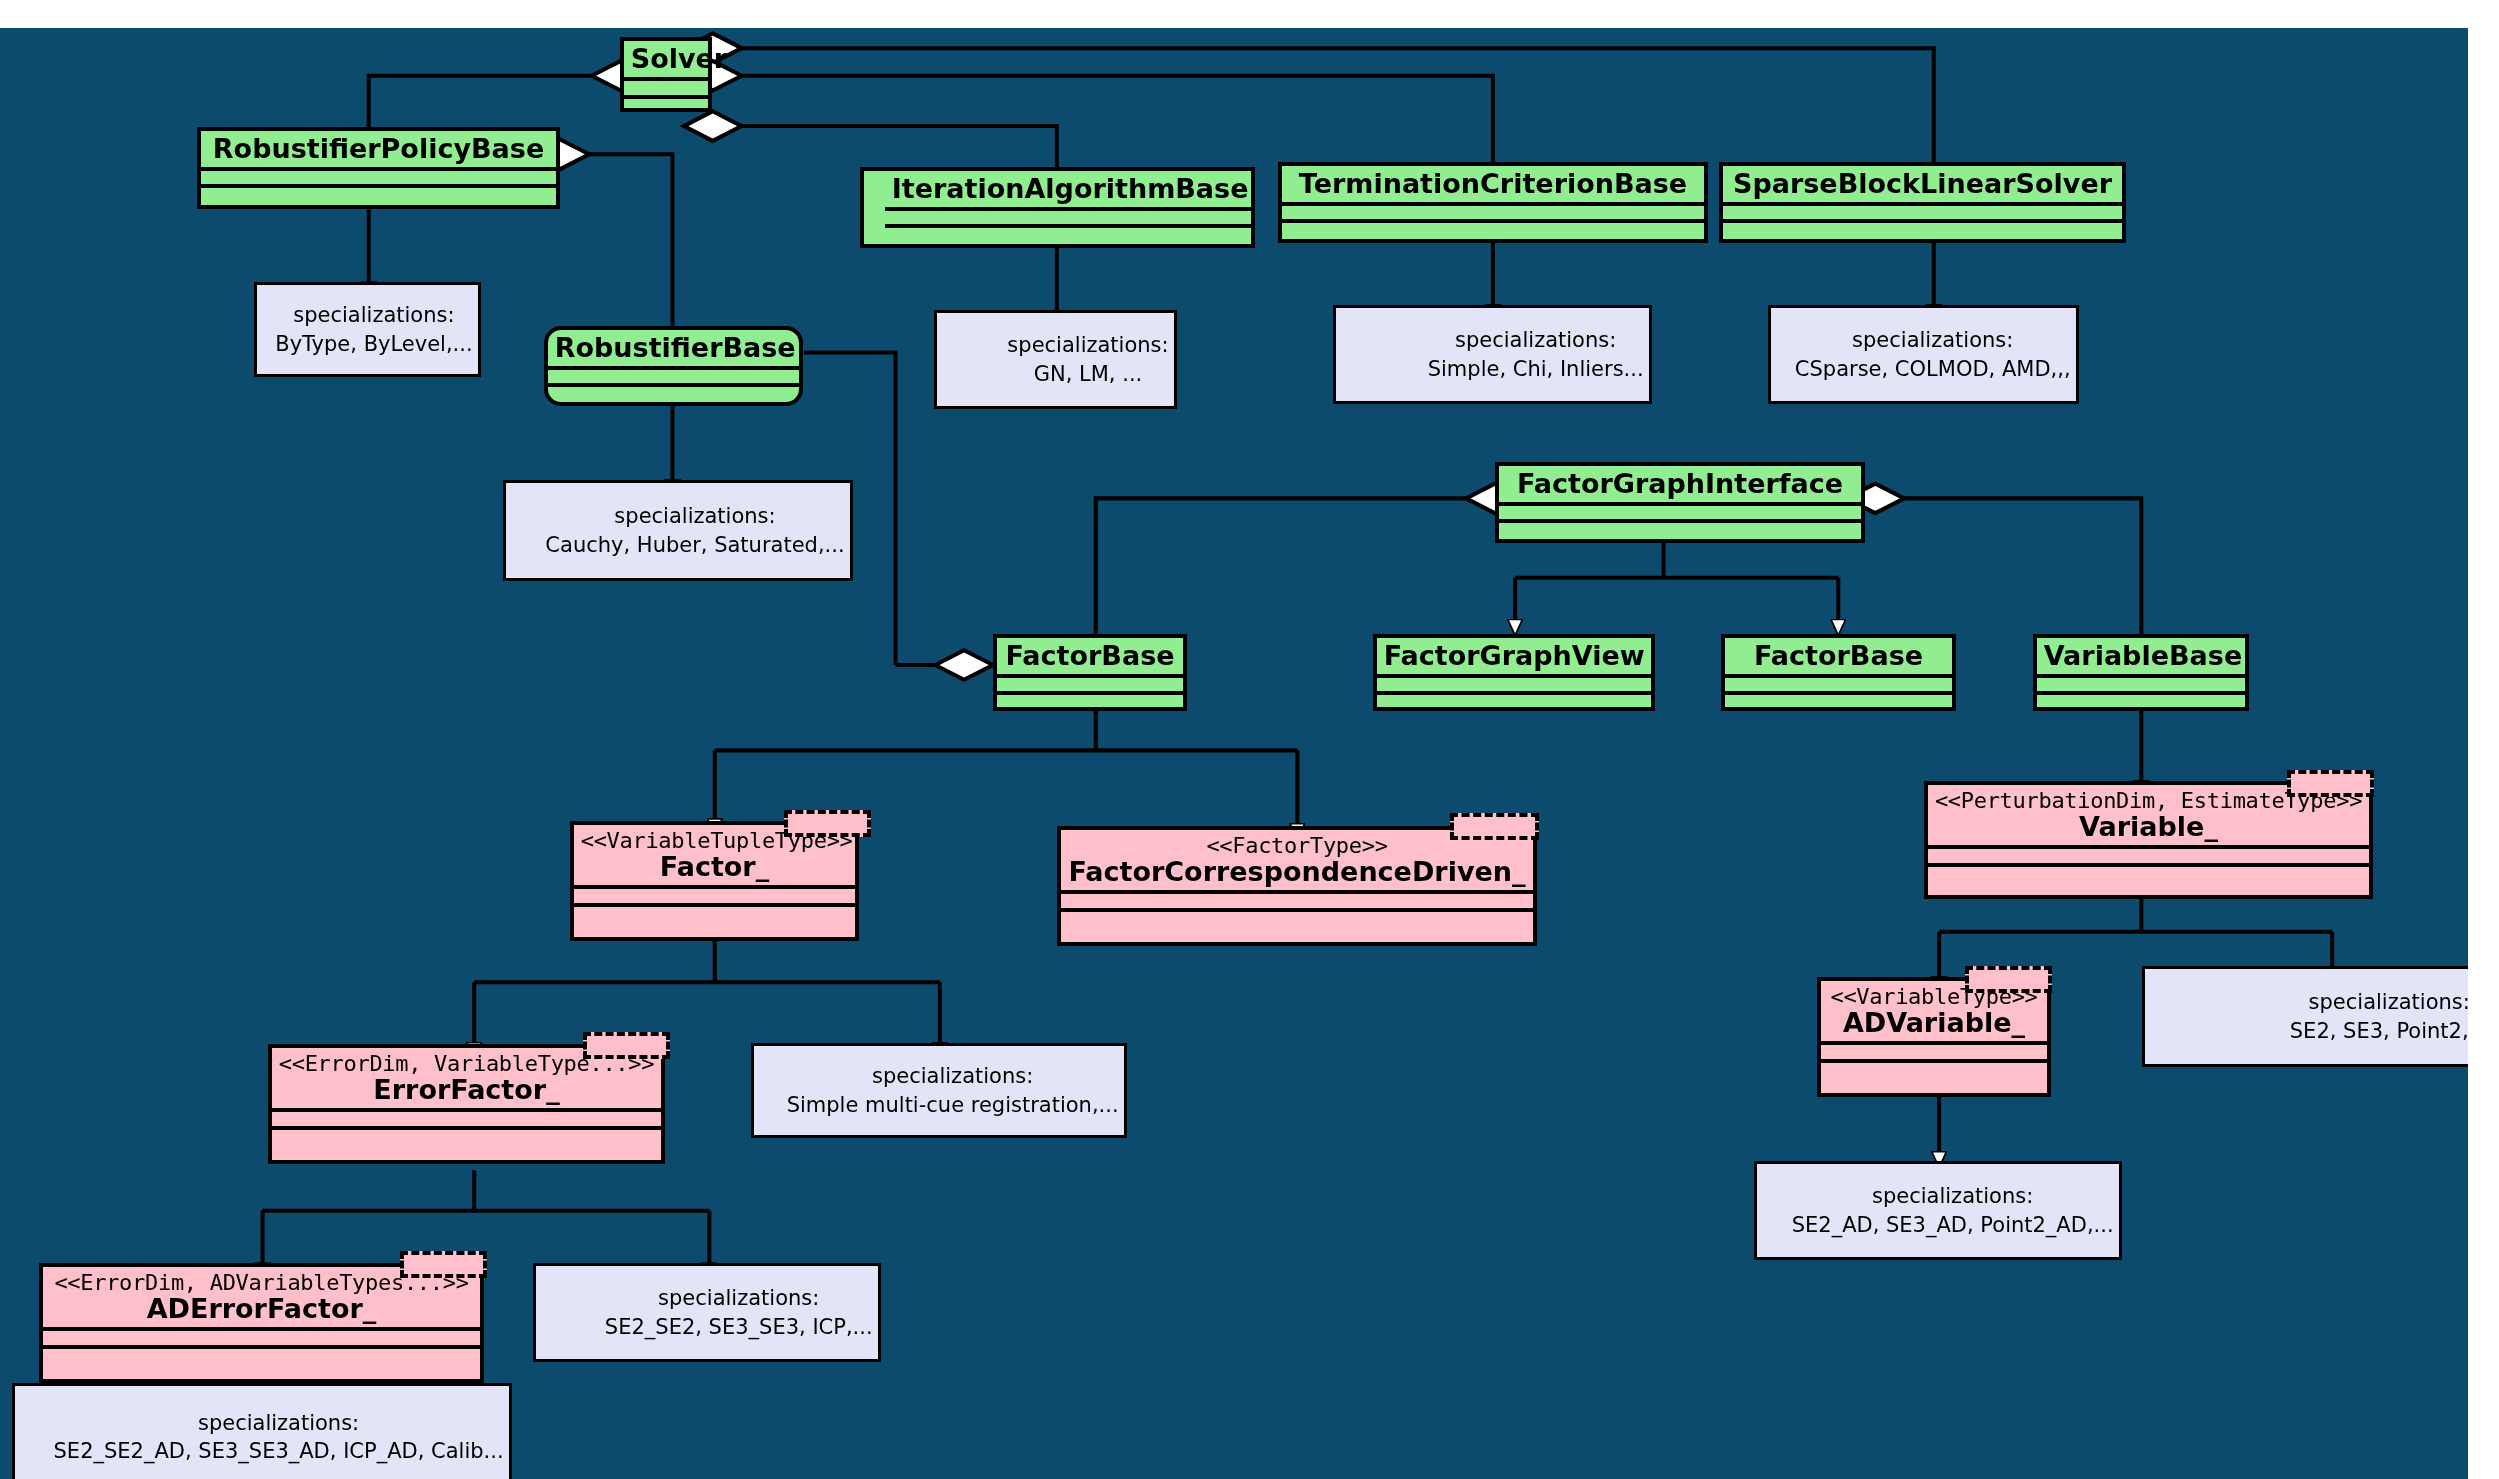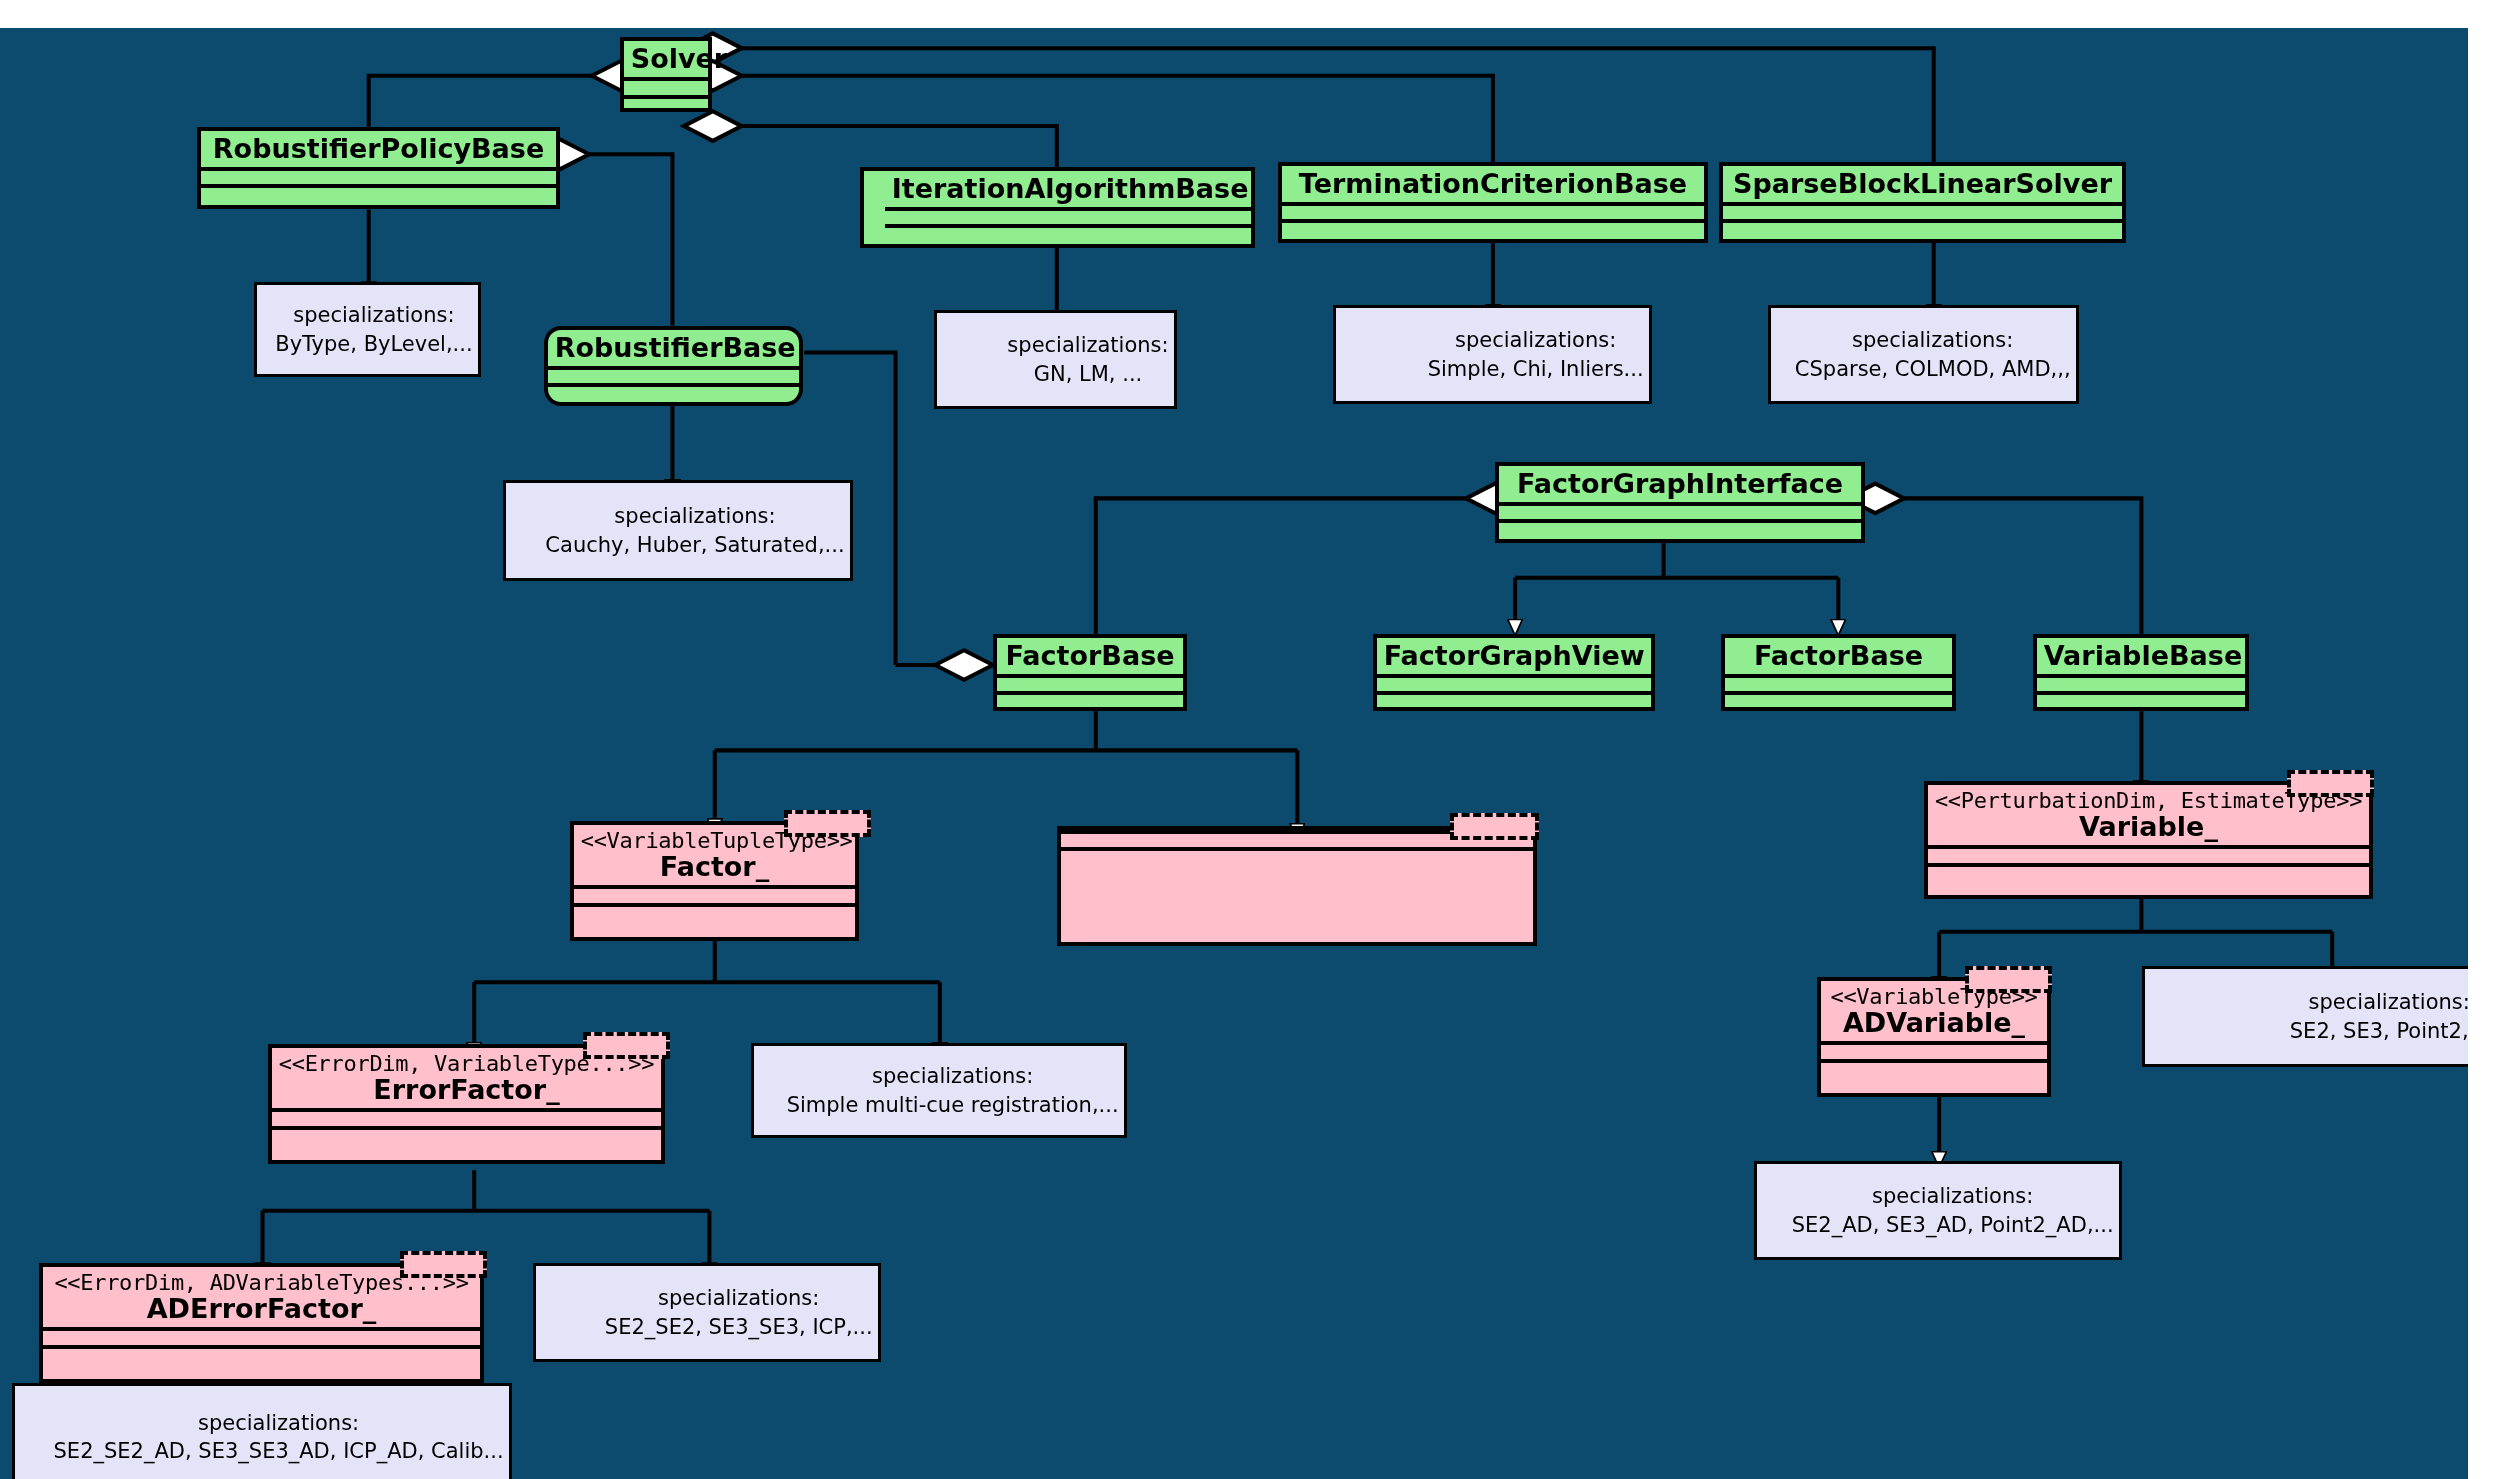--- a/index.html
+++ b/index.html
@@ -297,20 +297,24 @@
       <span class="cname">Factor_</span>
     </div>
     <div class="sep"></div>
     <div class="compartment"></div>
     <div class="sep"></div>
     <div class="compartment"></div>
   </div>
 
   <div class="tparam" style="left:1450px; top:785px; width:89px; height:27px;"></div>
   <div class="uml pink" style="left:1057px; top:798px; width:480px; height:120px;">
+    <div class="title">
+      <span class="stereo">&lt;&lt;FactorType&gt;&gt;</span>
+      <span class="cname">FactorCorrespondenceDriven_</span>
+    </div>
     <div class="sep"></div>
     <div class="compartment"></div>
     <div class="sep"></div>
     <div class="compartment"></div>
   </div>
 
   <div class="tparam" style="left:583px; top:1004px; width:87px; height:27px;"></div>
   <div class="uml pink" style="left:268px; top:1016px; width:397px; height:120px;">
     <div class="title">
       <span class="stereo">&lt;&lt;ErrorDim, VariableType...&gt;&gt;</span>

